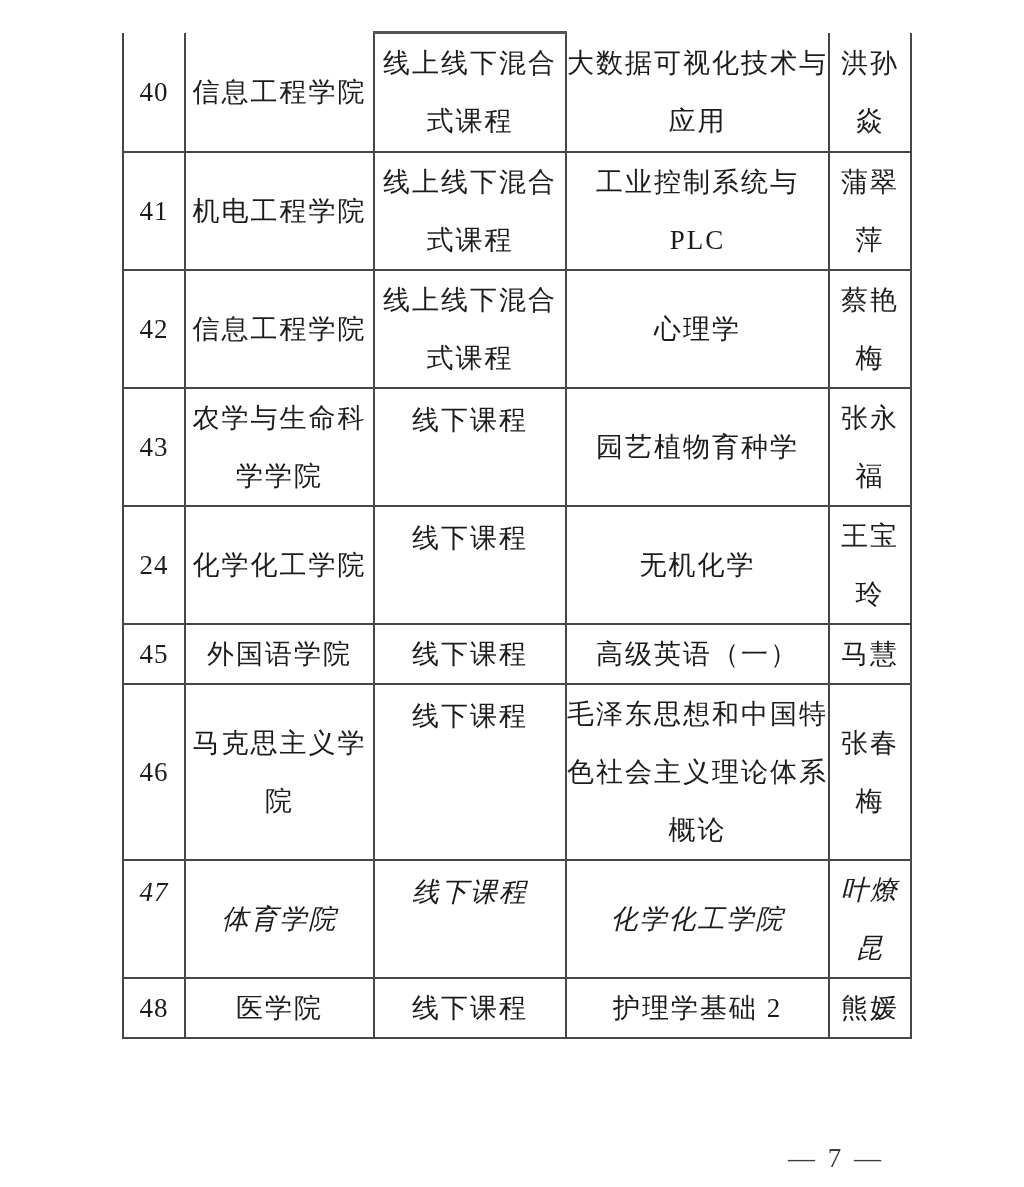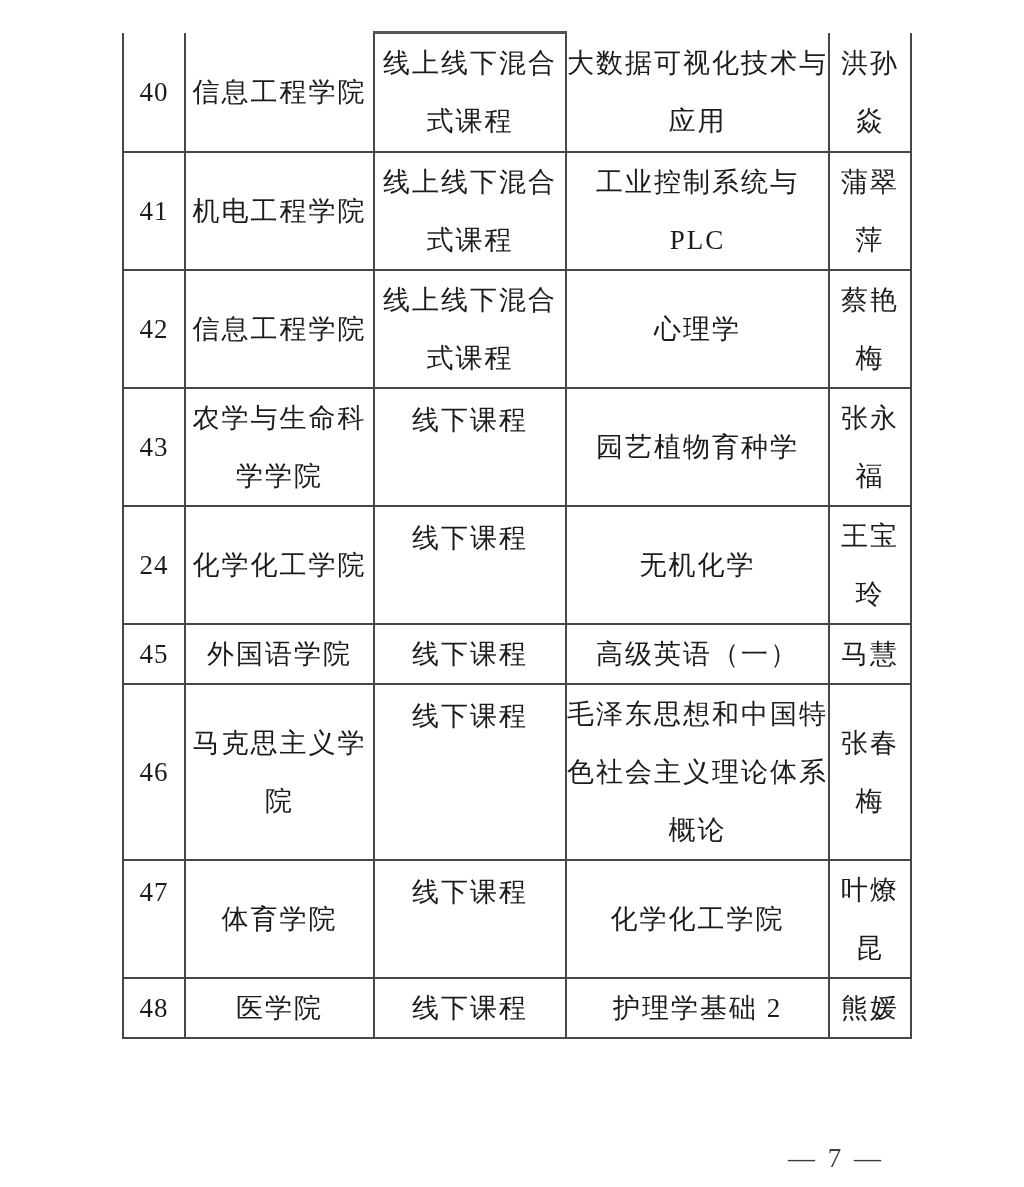--- a/index.html
+++ b/index.html
@@ -122,21 +122,21 @@
           <td class="col-no">46</td>
           <td class="col-college">马克思主义学
 院</td>
           <td class="col-course_type va-top">线下课程</td>
           <td class="col-course_name">毛泽东思想和中国特
 色社会主义理论体系
 概论</td>
           <td class="col-teacher">张春
 梅</td>
         </tr>
-        <tr style="height: 117px;">
+        <tr style="height: 117px; font-style: italic;">
           <td class="col-no va-top">47</td>
           <td class="col-college">体育学院</td>
           <td class="col-course_type va-top">线下课程</td>
           <td class="col-course_name">化学化工学院</td>
           <td class="col-teacher">叶燎
 昆</td>
         </tr>
         <tr style="height: 57px; margin-top: 16px;">
           <td class="col-no">48</td>
           <td class="col-college">医学院</td>

